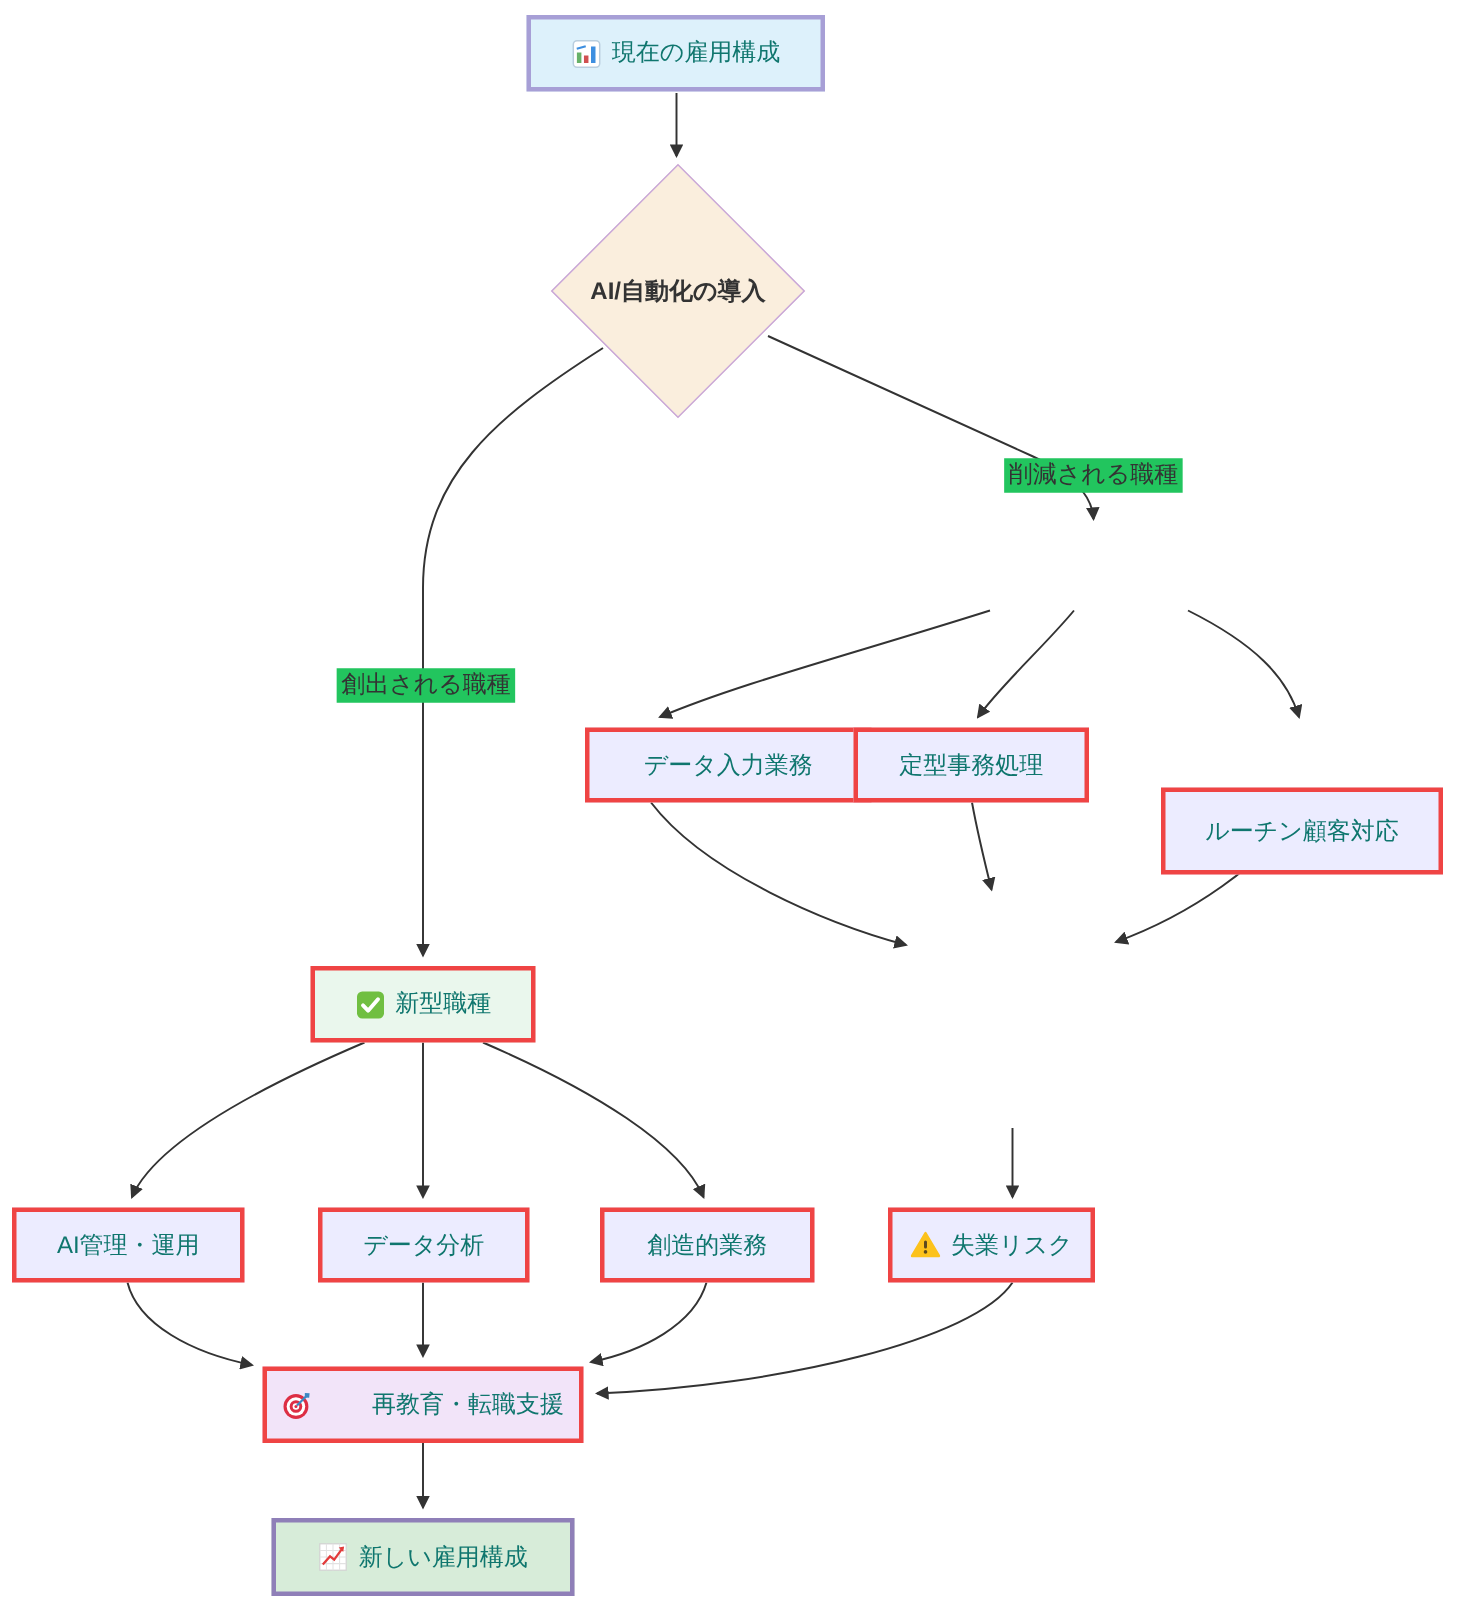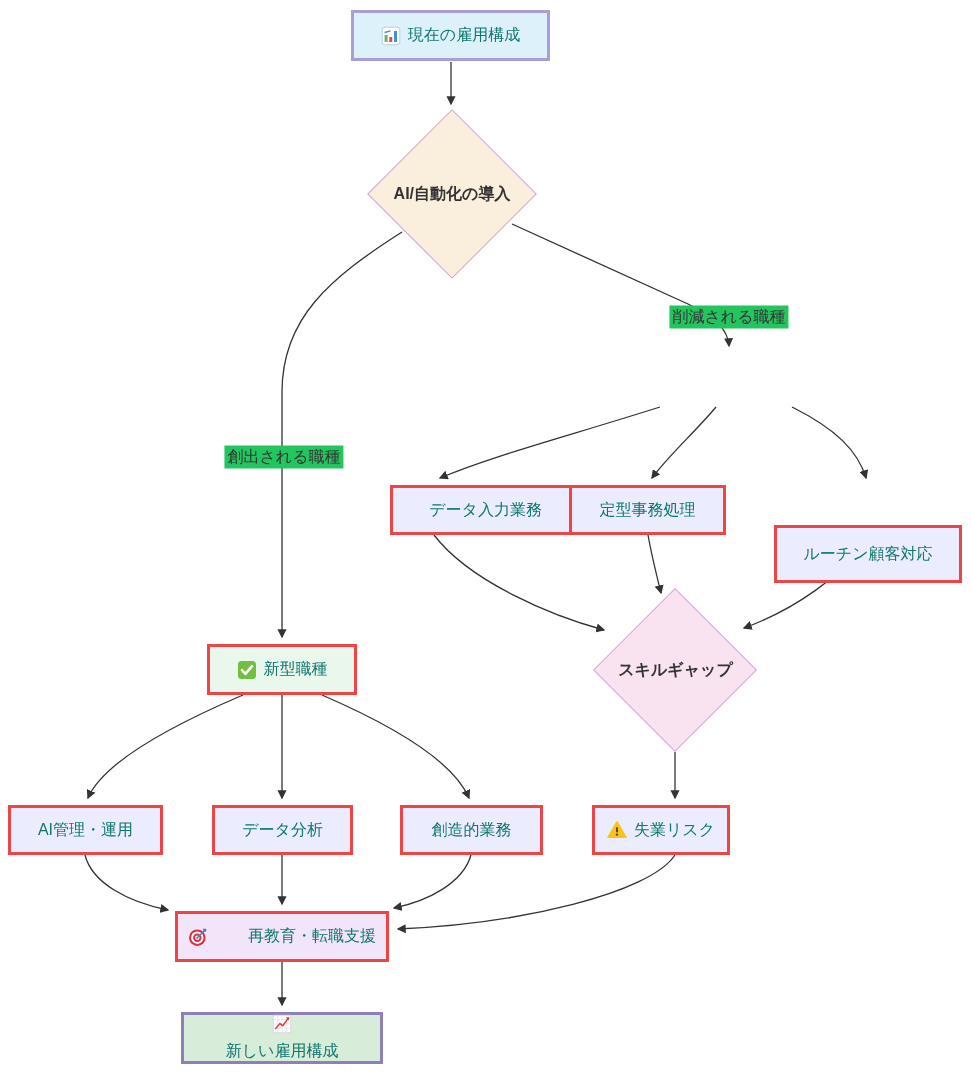--- a/index.html
+++ b/index.html
@@ -11,21 +11,21 @@
   .edge{fill:none;stroke:#333333;stroke-width:1.3px;}
   .node{
     position:absolute;box-sizing:border-box;border:3px solid #ef4444;background:#ececff;
     display:flex;align-items:center;justify-content:center;gap:7px;
     font-size:16px;color:#0f766e;white-space:nowrap;
   }
   .node.current{background:#ddf1fb;border-color:#a79fd6;}
   .node.traditional{background:#fde9ef;}
   .node.newtype{background:#eaf7ed;}
   .node.retraining{background:#f2e4f9;}
-  .node.newstructure{background:#d7ecd9;border-color:#8f7fb8;flex-direction:column;}
+  .node.newstructure{background:#d7ecd9;border-color:#8f7fb8;}
   .diamond-box{position:absolute;}
   .diamond-shape{
     position:absolute;box-sizing:border-box;border:1px solid #c9a6d9;
     transform:rotate(45deg);
   }
   .diamond-shape.d1{background:#faeedd;}
   .diamond-shape.d2{background:#f9e3f0;border-color:#cfaedd;}
   .diamond-label{
     position:absolute;left:0;top:0;width:100%;height:100%;
     display:flex;align-items:center;justify-content:center;
@@ -94,24 +94,20 @@
   <div class="node" style="left:350px;top:485px;width:191px;height:50px;margin-left:40px;">
     <span>データ入力業務</span>
   </div>
   <div class="node" style="left:569px;top:485px;width:157px;height:50px;">
     <span>定型事務処理</span>
   </div>
   <div class="node" style="left:774px;top:485px;width:188px;height:58px;margin-top:40px;">
     <span>ルーチン顧客対応</span>
   </div>
 
-  <div class="diamond-box" style="left:593px;top:588px;width:165px;height:164px;">
-    <div class="diamond-shape d2" style="left:24px;top:24px;width:116px;height:116px;"></div>
-    <div class="diamond-label">スキルギャップ</div>
-  </div>
 
   <div class="node newtype" style="left:207px;top:644px;width:150px;height:51px;">
     <span class="icon" aria-label="check-icon">
       <svg viewBox="0 0 20 20">
         <rect x="1" y="1" width="18" height="18" rx="3.5" fill="#70bf41"></rect>
         <path d="M5 10.2 L8.4 13.8 L15 6.2" stroke="#ffffff" stroke-width="2.6" fill="none" stroke-linecap="round" stroke-linejoin="round"></path>
       </svg>
     </span>
     <span>新型職種</span>
   </div>

